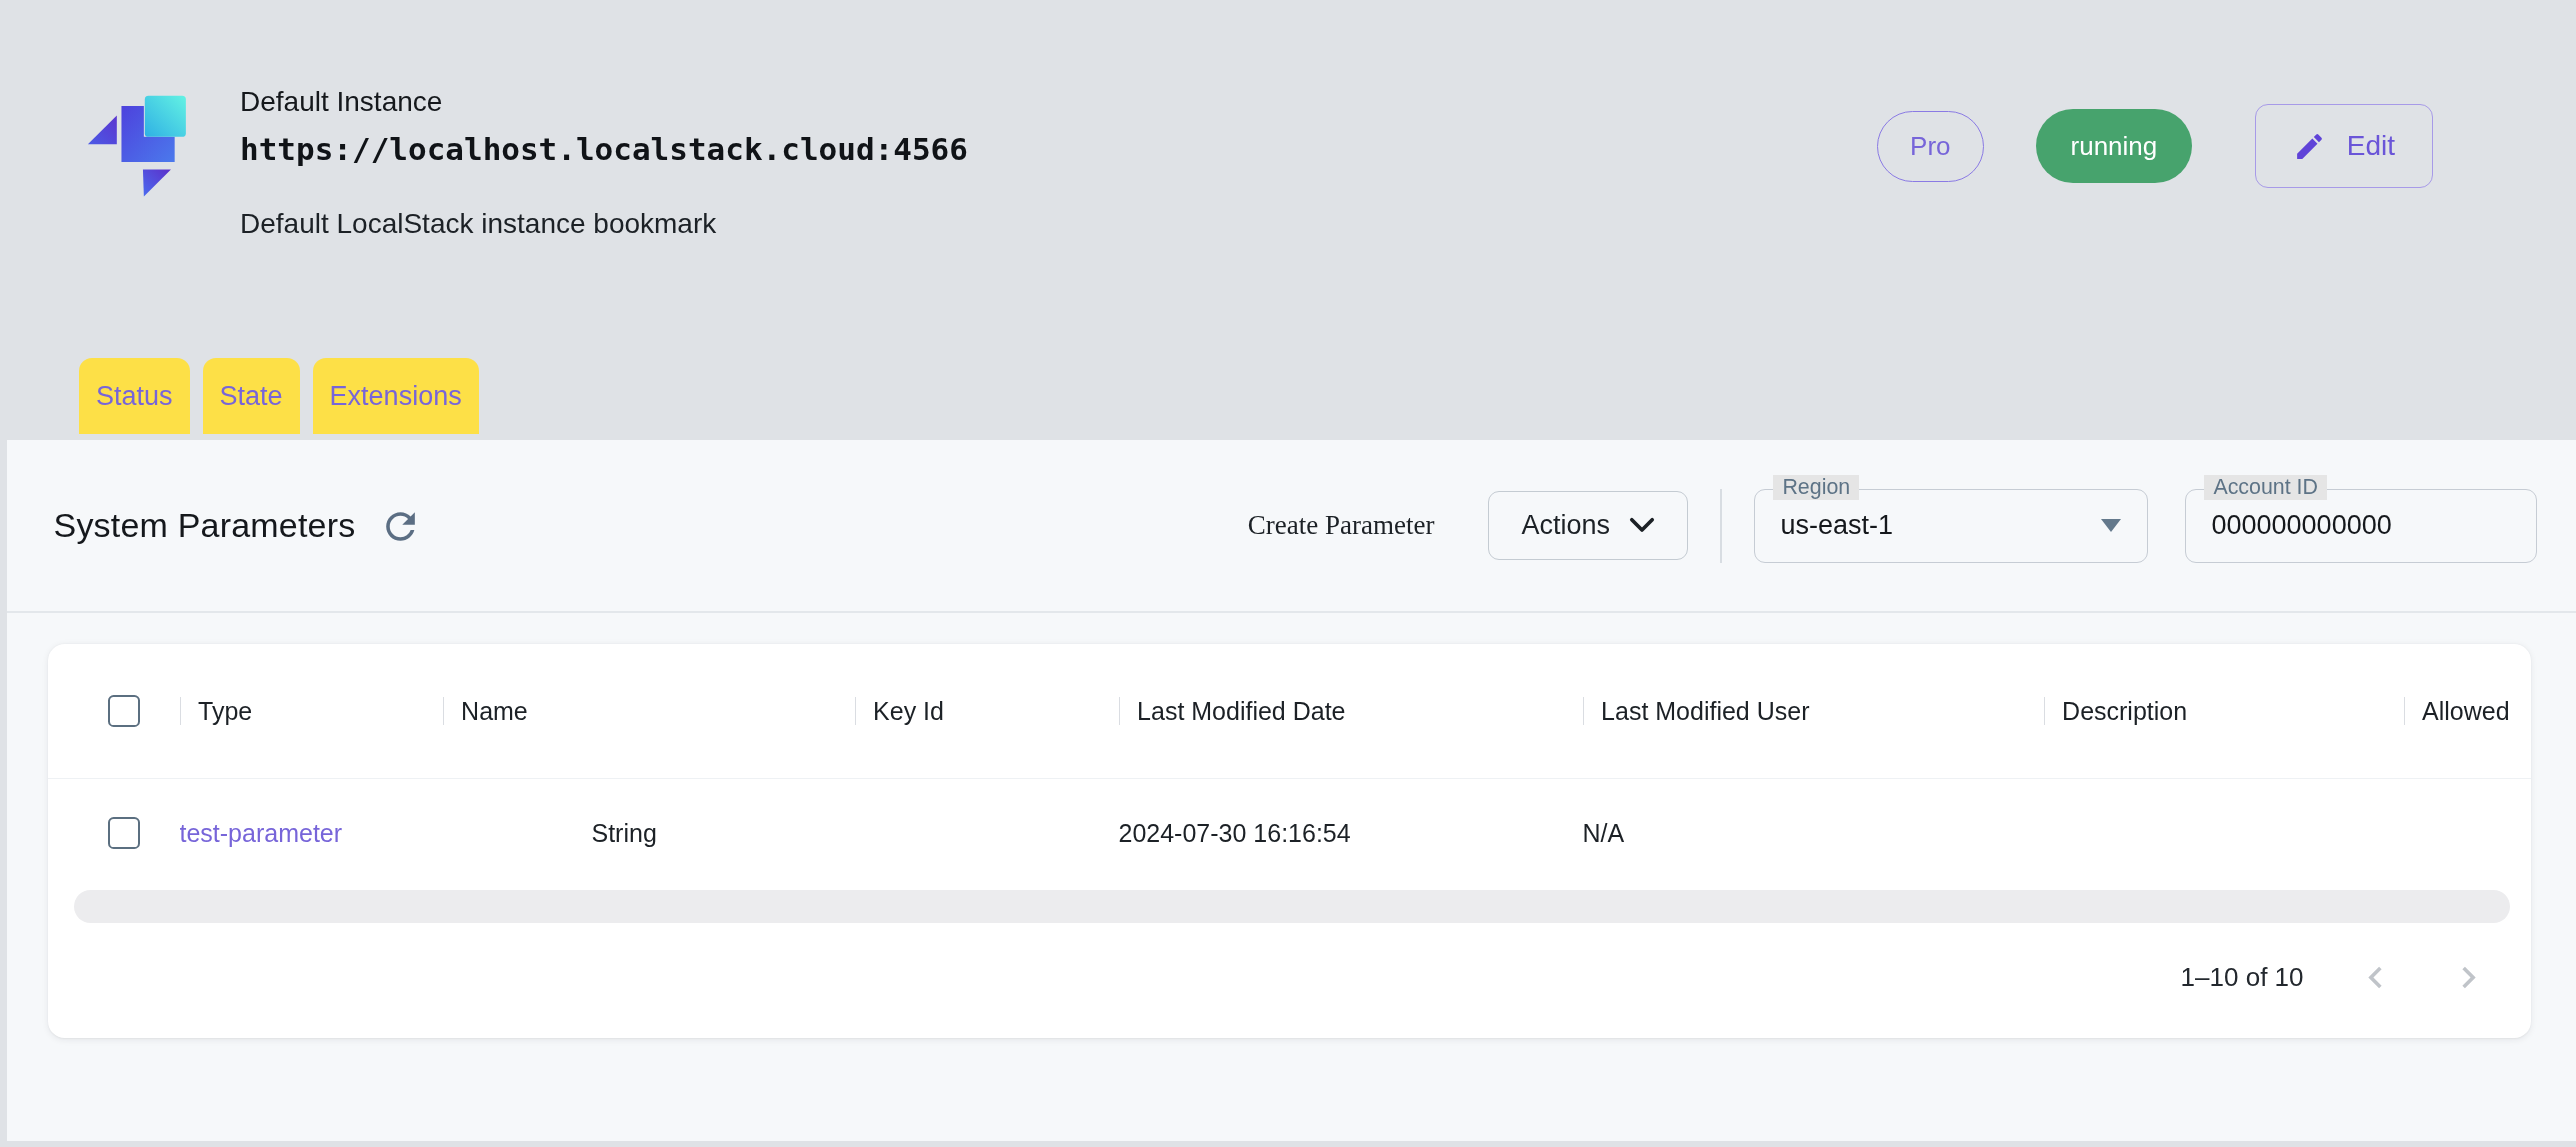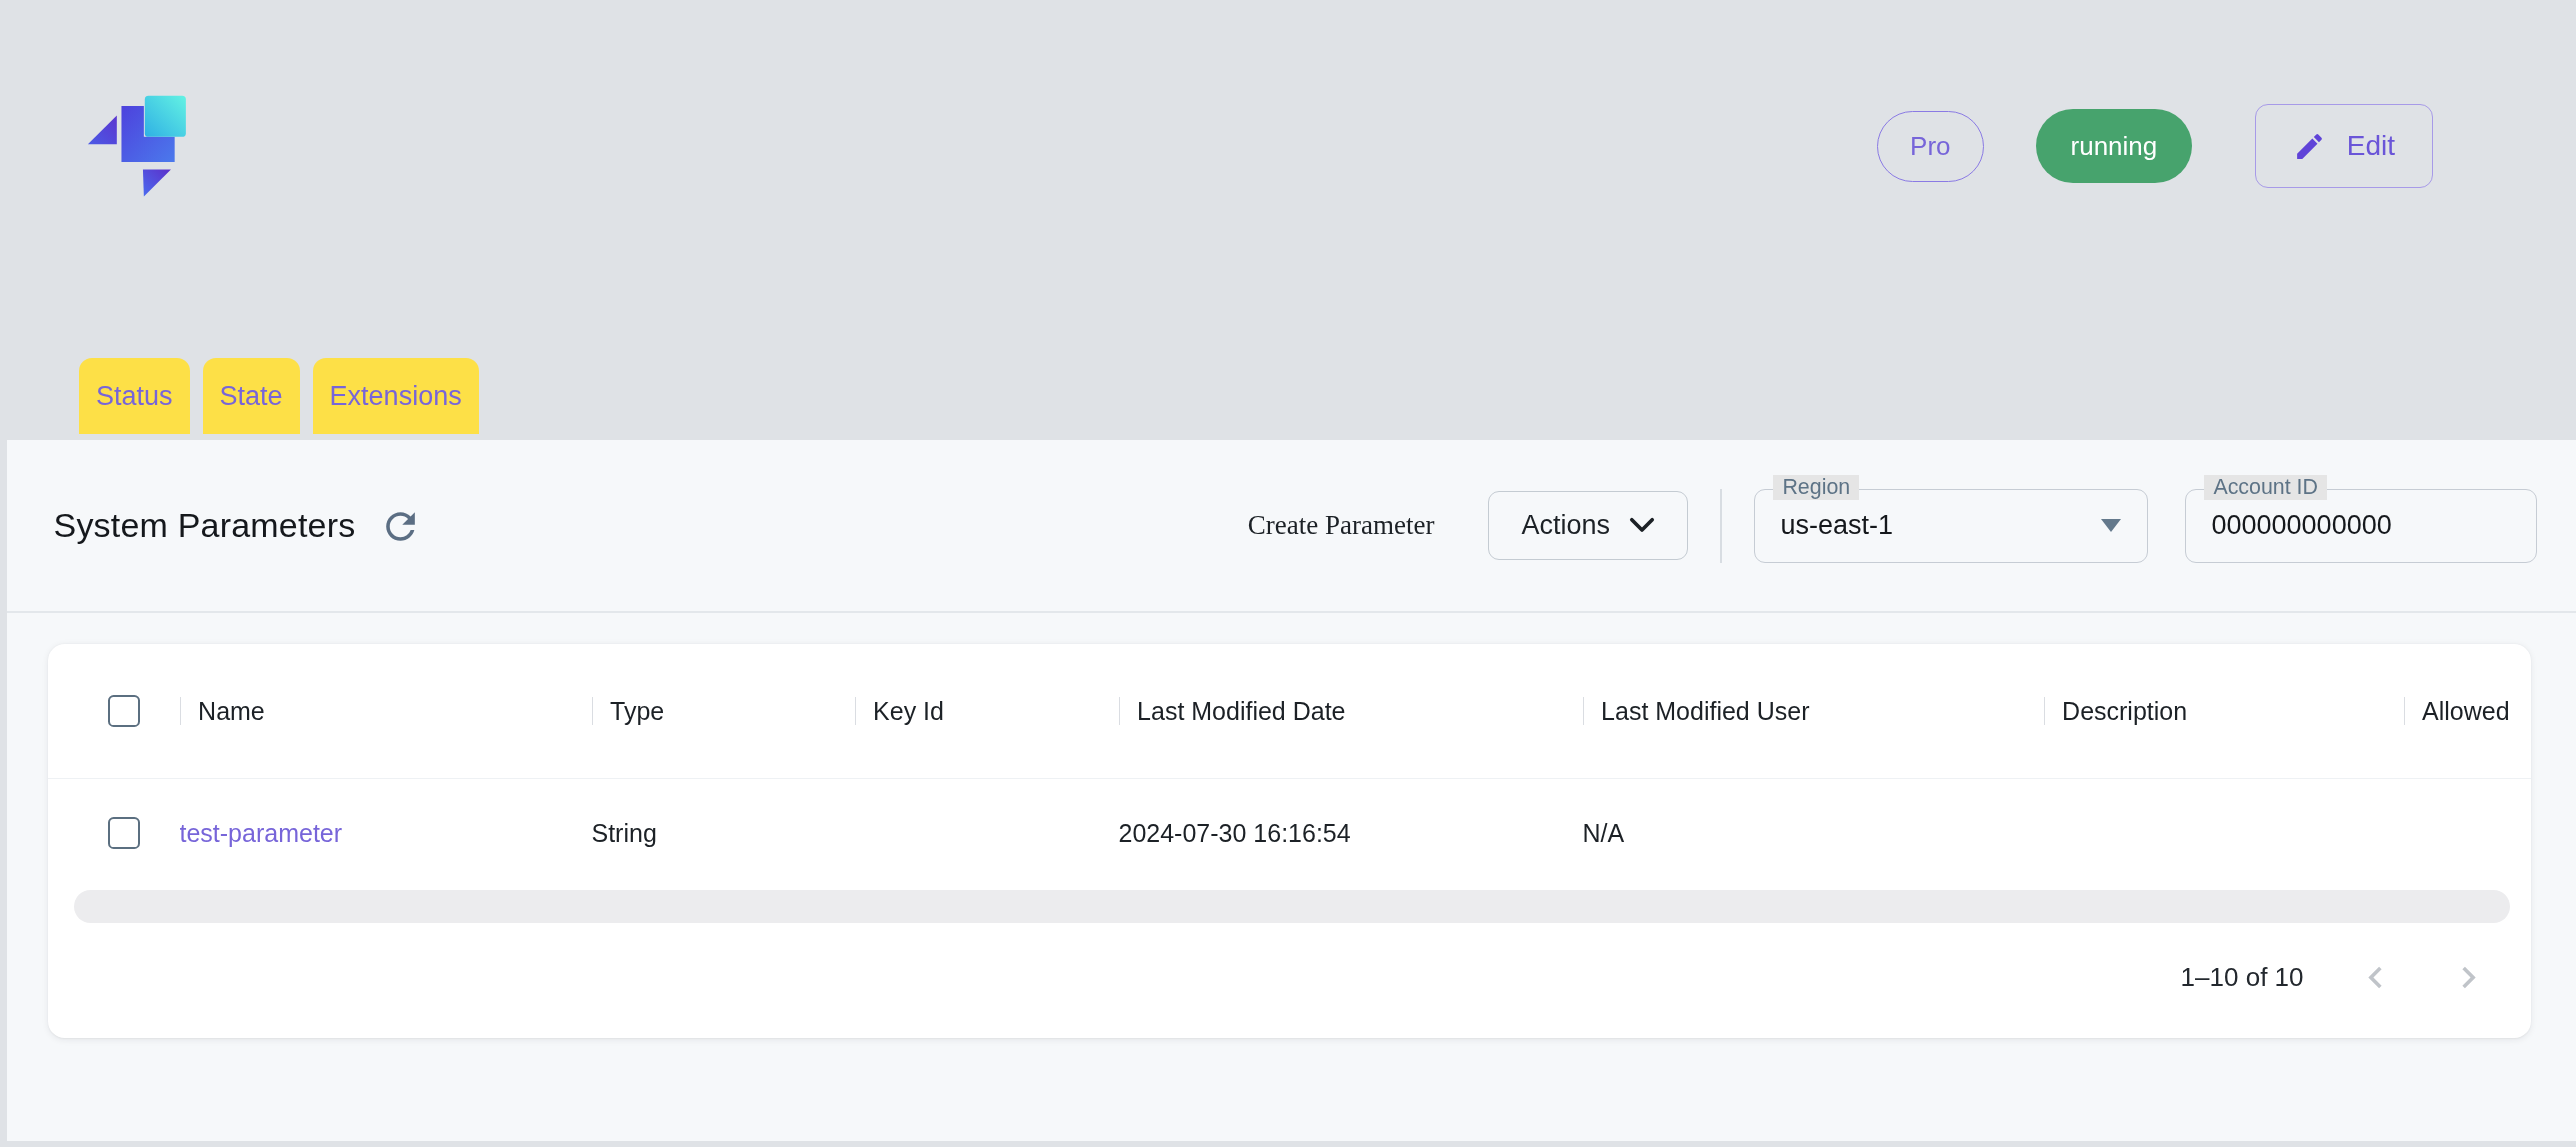--- a/index.html
+++ b/index.html
@@ -107,20 +107,25 @@
             <stop offset="1" stop-color="#4b6cf0"></stop>
         </linearGradient>
       </defs>
       <polygon points="2,55 33,24 33,55" fill="url(#gT1)"></polygon>
       <polygon points="38,14 62,14 62,47 95,47 95,74 38,74" fill="url(#gL)"></polygon>
       <rect x="63" y="3" width="44" height="44" rx="4" fill="url(#gSq)"></rect>
       <polygon points="61,82 91,82 62,111" fill="url(#gT2)"></polygon>
     </svg>
   </div>
 
+  <div class="head-text">
+    <div class="head-title">Default Instance</div>
+    <div class="head-url">https://localhost.localstack.cloud:4566</div>
+    <div class="head-desc">Default LocalStack instance bookmark</div>
+  </div>
 
   <div class="badges">
     <div class="pill-pro">Pro</div>
     <div class="pill-running">running</div>
     <button class="btn-edit">
       <svg width="33" height="33" viewBox="0 0 24 24">
         <path fill="#5f43d8" d="M3 17.25V21h3.75L17.81 9.94l-3.75-3.75L3 17.25zM20.71 7.04c.39-.39.39-1.02 0-1.41l-2.34-2.34a.9959.9959 0 0 0-1.41 0l-1.83 1.83 3.75 3.75 1.83-1.83z"></path>
       </svg>
       <span>Edit</span>
     </button>
@@ -173,22 +178,22 @@
     </div>
 
     <div class="panel-divider"></div>
 
     <div class="card">
 
       <div class="trow thead">
         <div class="cell c0">
           <div class="checkbox"></div>
         </div>
+        <div class="cell hcell c2">Type</div>
         <div class="cell hcell c1">Name</div>
-        <div class="cell hcell c2">Type</div>
         <div class="cell hcell c3">Key Id</div>
         <div class="cell hcell c4">Last Modified Date</div>
         <div class="cell hcell c5">Last Modified User</div>
         <div class="cell hcell c6">Description</div>
         <div class="cell hcell c7">Allowed</div>
       </div>
 
       <div class="trow tbody-row">
         <div class="cell c0">
           <div class="checkbox"></div>

